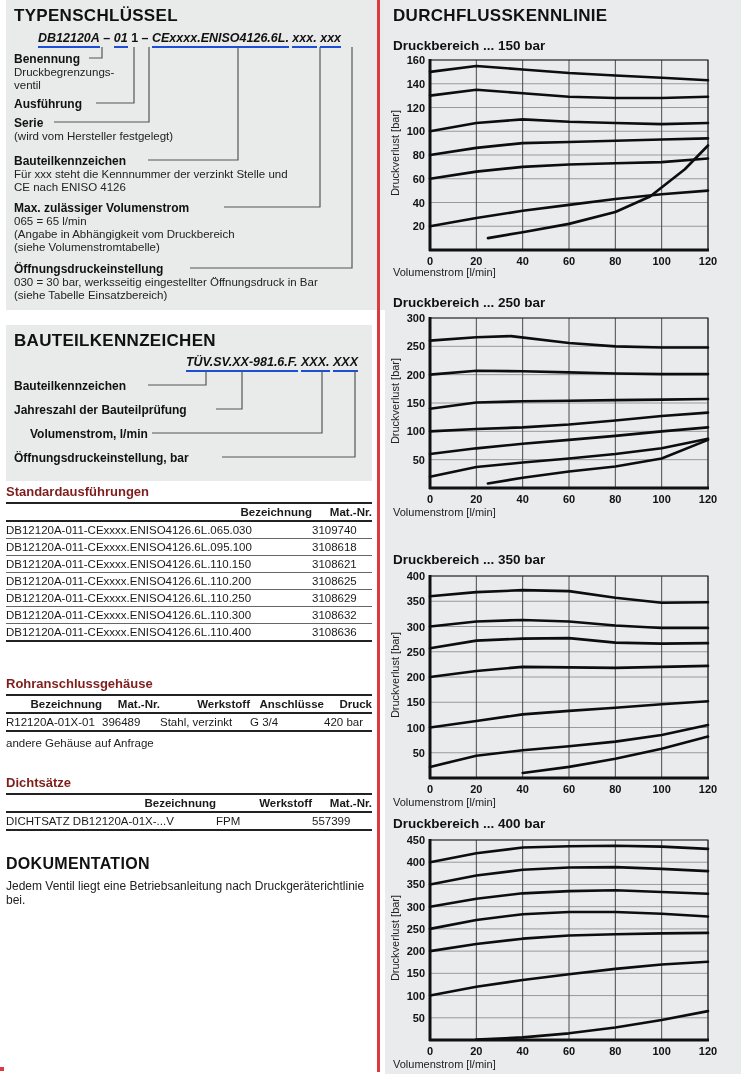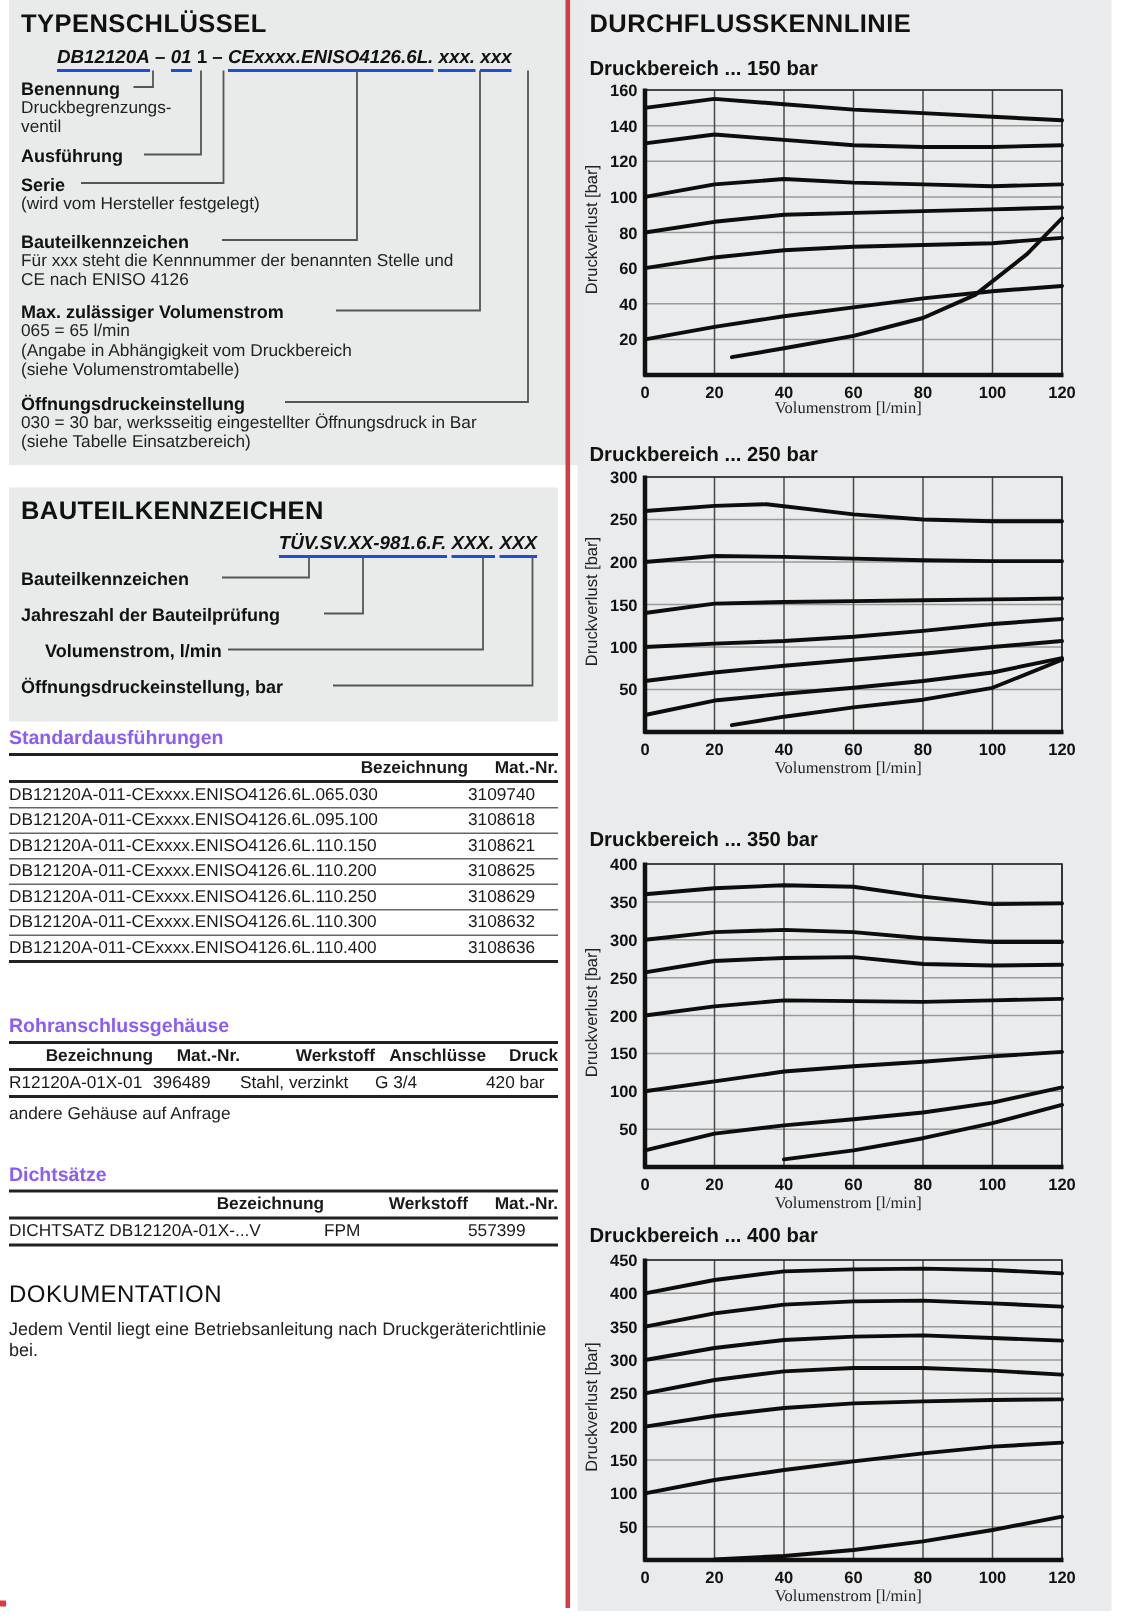--- a/index.html
+++ b/index.html
@@ -8,34 +8,34 @@
        -webkit-font-smoothing:antialiased;overflow:hidden;}
   .abs{position:absolute;}
   .graybox{background:#e9eaea;}
   h1.sec{font-size:17px;font-weight:bold;margin:0;letter-spacing:.3px;color:#111;}
   .code{font-size:12.5px;font-weight:bold;white-space:pre;color:#111;}
   .code .seg.u{border-bottom:2px solid #1d4ed8;padding-bottom:1px;font-style:italic;}
   .kitem .lab{font-size:12px;font-weight:bold;color:#111;line-height:14px;}
   .kitem .desc{font-size:11.5px;line-height:13px;color:#222;}
   .conn{position:absolute;left:0;top:0;pointer-events:none;}
   .conn path{fill:none;stroke:#555;stroke-width:1.2;}
-  h2.tbl{font-size:13px;font-weight:bold;margin:0 0 3px 0;color:#8b5cf6;}
+  h2.tbl{font-size:13px;font-weight:bold;margin:0 0 3px 0;color:#7f1d1d;}
   table.dt{width:100%;border-collapse:collapse;font-size:11.5px;
            border-top:2px solid #222;border-bottom:2px solid #222;}
   table.dt th{font-weight:bold;text-align:right;padding:2px 0 2px 0;border-bottom:2px solid #222;margin-top:34px;}
   table.dt td{padding:2px 0 2px 0;}
   table.dt tbody tr + tr td{border-top:1px solid #666;}
   .note{font-size:11.5px;margin-top:5px;color:#222;}
-  .doku-h{font-size:16px;font-weight:normal;letter-spacing:.3px;color:#111;}
+  .doku-h{font-size:16px;font-weight:bold;letter-spacing:.3px;color:#111;}
   .doku-t{font-size:12px;margin-top:6px;color:#222;}
   #divider{position:absolute;background:#dc3a42;}
   #panel{background:#eaebec;}
   .ctitle{font-size:13.5px;font-weight:bold;color:#111;}
   .xlab,.ylab{font-size:11px;color:#222;}
-  .xlab{text-align:center;font-family:Liberation Serif, serif;}
+  .xlab{text-align:left;}
   .ylab{transform:rotate(-90deg);width:140px;text-align:center;}
   svg text{font-family:"Liberation Sans","DejaVu Sans",sans-serif;}
 </style>
 </head>
 <body>
 
 <div class="abs graybox" style="left:6px;top:0;width:366px;height:310px;padding-left:24px;">
   <h1 class="sec abs" style="left:8px;top:6px;">TYPENSCHLÜSSEL</h1>
   <div class="code abs" style="left:32px;top:31px;"><span class="seg u">DB12120A</span><span class="seg"> – </span><span class="seg u">01</span><span class="seg"> 1 – </span><span class="seg u">CExxxx.ENISO4126.6L.</span><span class="seg"> </span><span class="seg u">xxx.</span><span class="seg"> </span><span class="seg u">xxx</span></div>
 
@@ -46,21 +46,21 @@
   </div>
   <div class="kitem abs" style="left:8px;top:97px;">
     <div class="lab">Ausführung</div>
   </div>
   <div class="kitem abs" style="left:8px;top:116px;">
     <div class="lab">Serie</div>
     <div class="desc">(wird vom Hersteller festgelegt)</div>
   </div>
   <div class="kitem abs" style="left:8px;top:154px;">
     <div class="lab">Bauteilkennzeichen</div>
-    <div class="desc">Für xxx steht die Kennnummer der benannten Stelle und</div>
+    <div class="desc">Für xxx steht die Kennnummer der verzinkt Stelle und</div>
     <div class="desc">CE nach ENISO 4126</div>
   </div>
   <div class="kitem abs" style="left:8px;top:201px;">
     <div class="lab">Max. zulässiger Volumenstrom</div>
     <div class="desc">065 = 65 l/min</div>
     <div class="desc">(Angabe in Abhängigkeit vom Druckbereich</div>
     <div class="desc">(siehe Volumenstromtabelle)</div>
   </div>
   <div class="kitem abs" style="left:8px;top:262px;">
     <div class="lab">Öffnungsdruckeinstellung</div>

